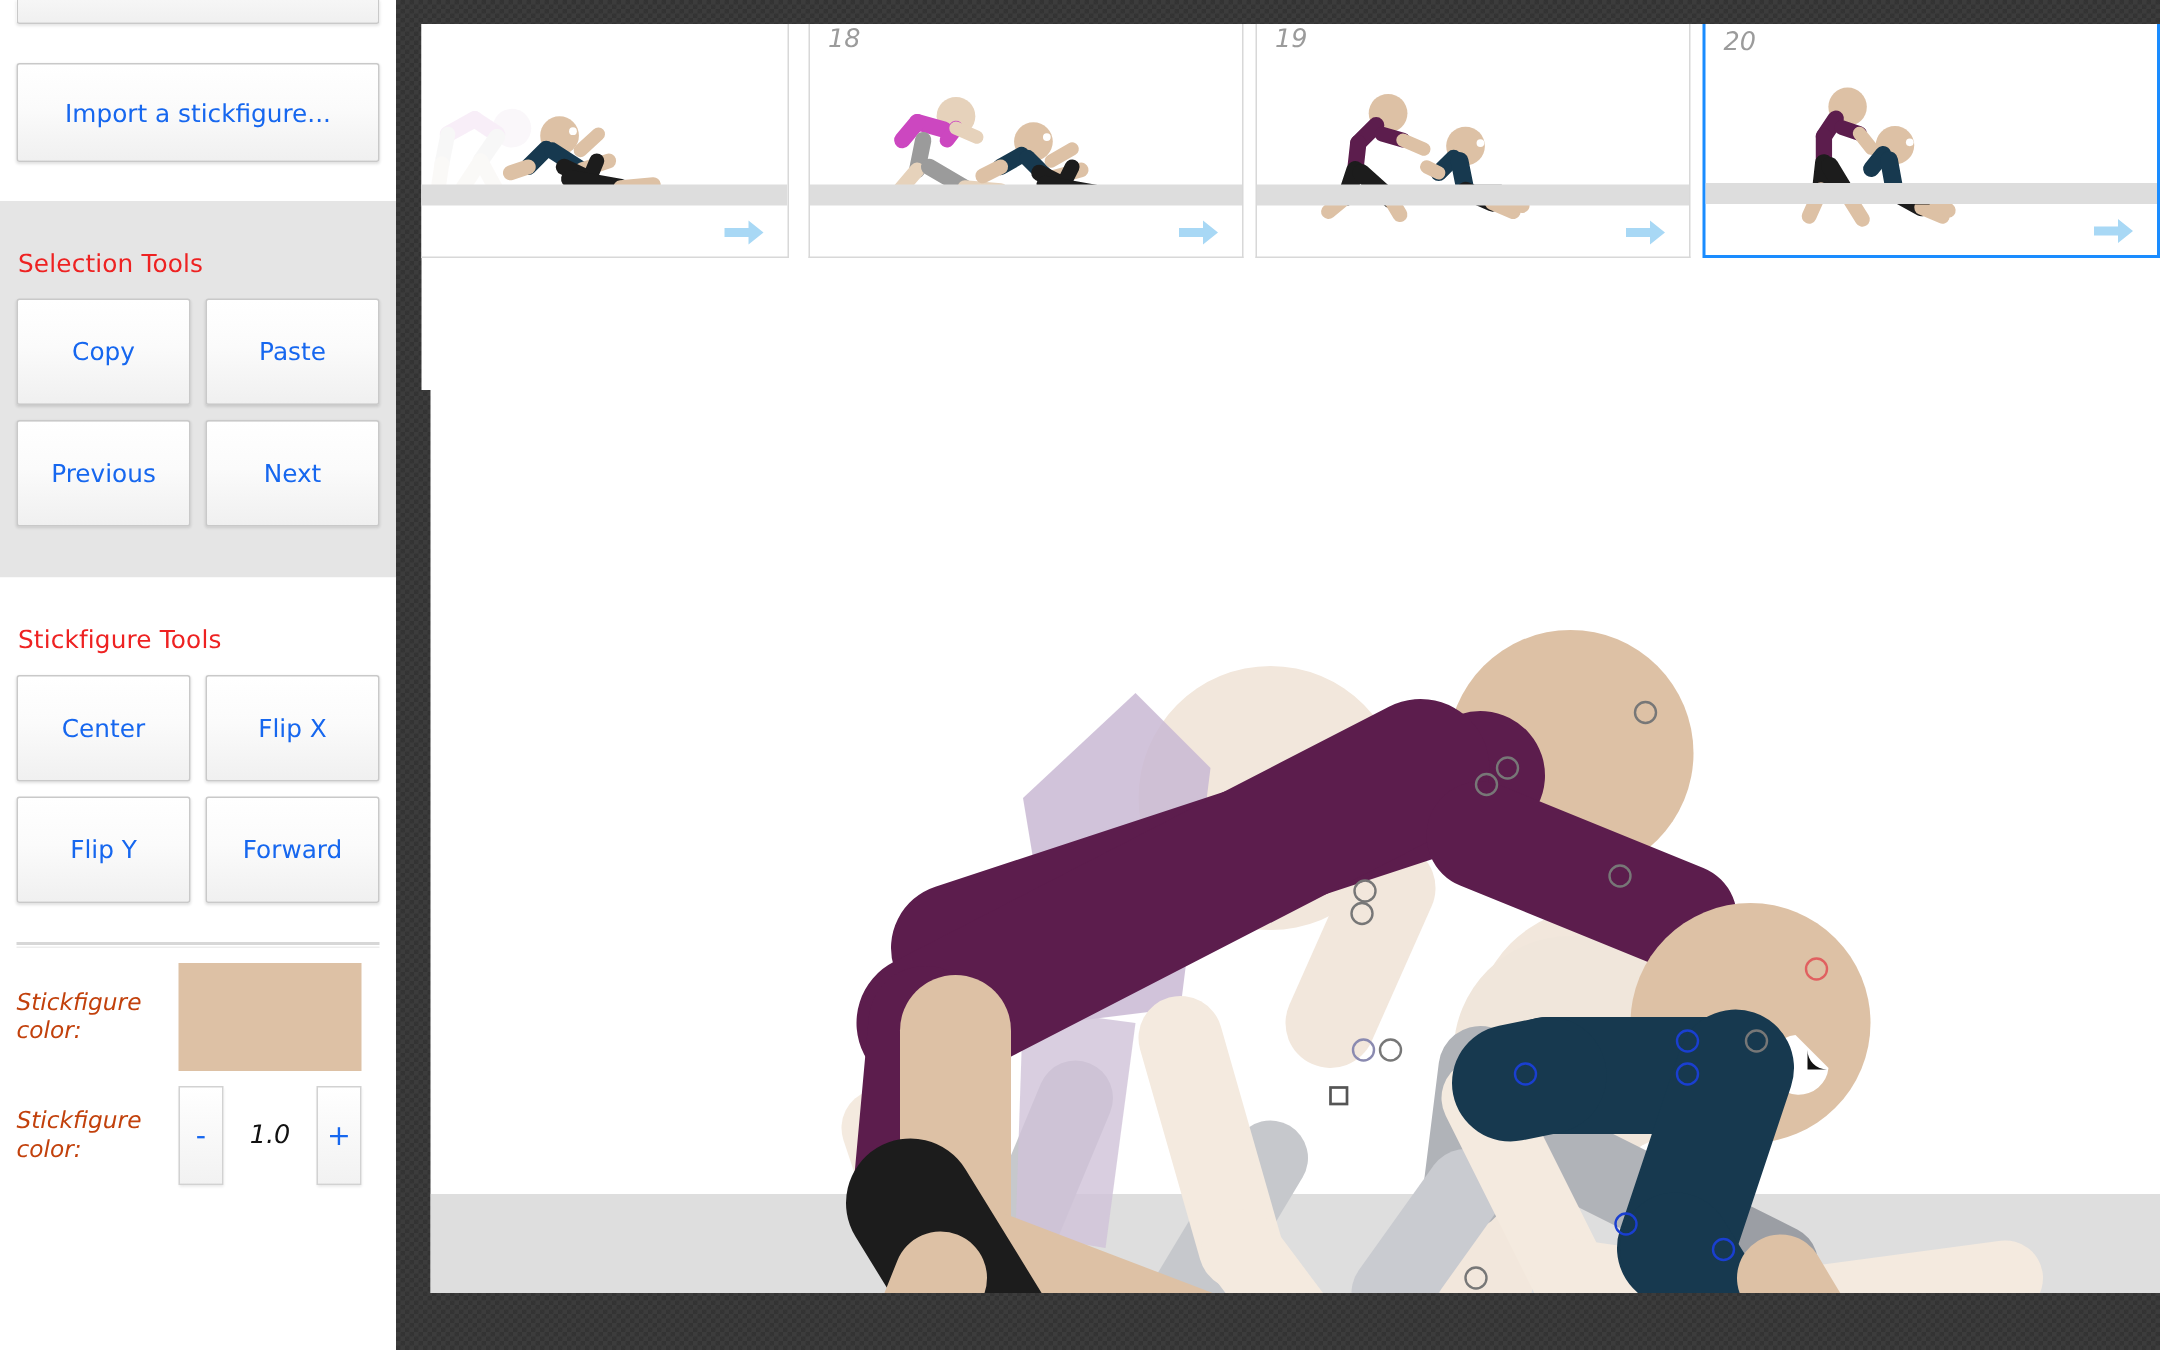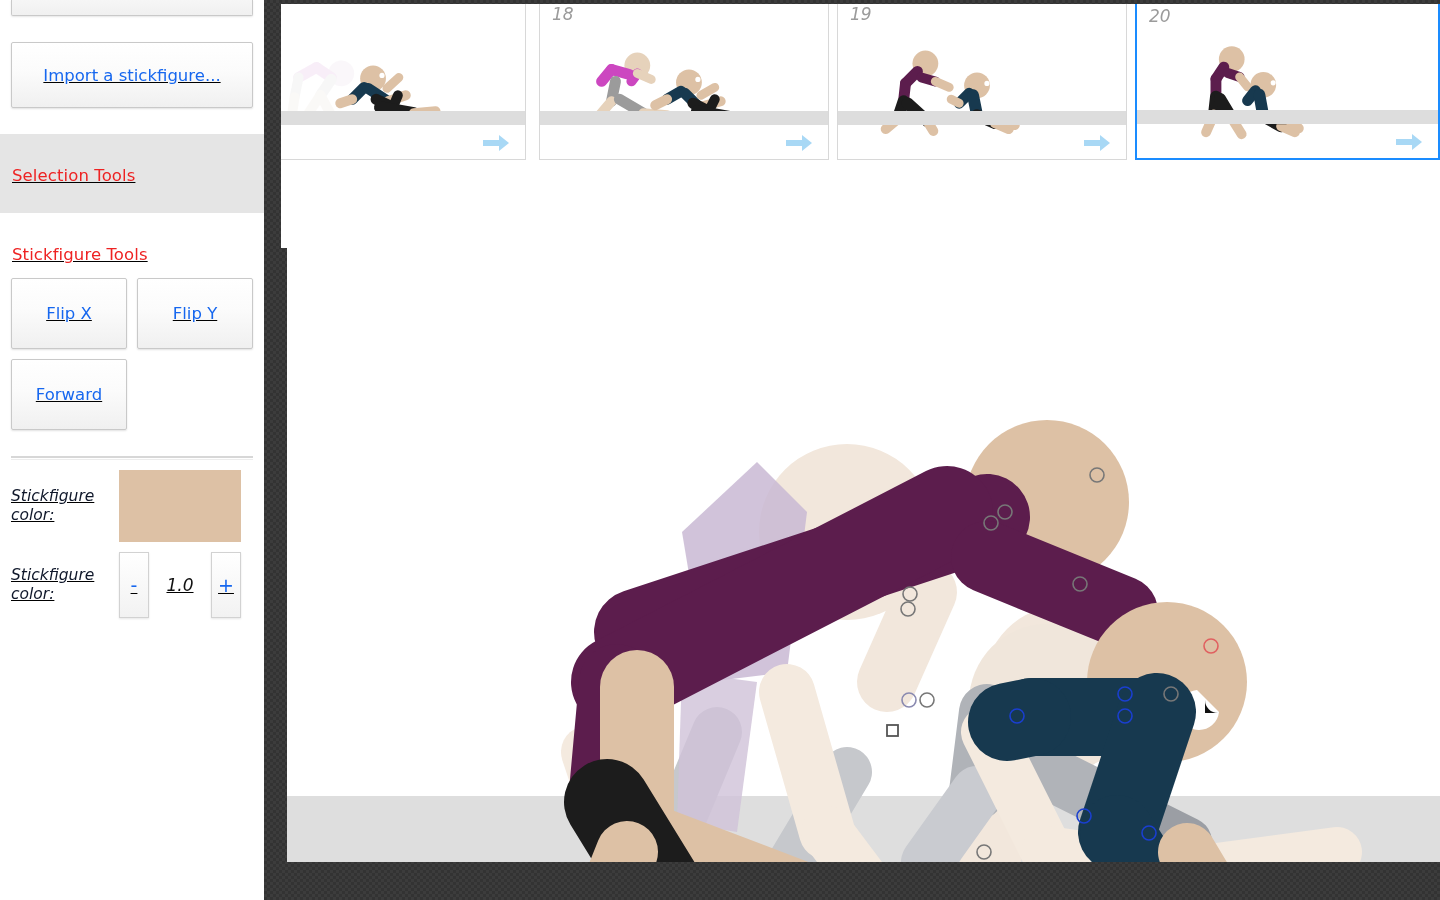--- a/index.html
+++ b/index.html
@@ -24,21 +24,21 @@
 
   
   .sidebar {
     position: absolute; left: 0; top: 0;
     width: 264px; height: 900px;
     background: #ffffff;
     overflow: hidden;
   }
   .sidebar-scroll { position: relative; width: 100%; }
 
-  .panel { background: #ffffff; padding: 14px 10px; text-decoration: underline; }
+  .panel { background: #ffffff; padding: 14px 10px; }
   .panel.alt { background: #e5e5e5; }
 
   .panel-title {
     color: #ee2222;
     font-size: 16.5px;
     font-family: "DejaVu Sans", sans-serif;
     padding: 18px 2px 14px 2px;
     letter-spacing: .1px;
   }
 
@@ -82,21 +82,21 @@
 
   .prop-row {
     display: flex; align-items: center;
     padding: 10px 0 0 0;
     width: 242px; margin: 0 auto;
   }
   .prop-label {
     width: 108px;
     font-style: italic;
     font-size: 15.5px;
-    color: #0f172a;
+    color: #c2410c;
     line-height: 1.25;
     font-family: "DejaVu Sans", sans-serif;
   }
   .color-swatch {
     width: 122px; height: 72px;
     border: 0;
   }
   .stepper { display: flex; align-items: stretch; width: 122px; height: 66px; }
   .stepper .sbtn {
     width: 30px;
@@ -112,21 +112,21 @@
     flex: 1;
     display: flex; align-items: center; justify-content: center;
     font-style: italic;
     font-size: 17px;
     color: #111;
   }
 
   
   .timeline {
     position: absolute;
-    left: 281px; top: 4px;
+    left: 281px; top: 16px;
     width: 1159px; height: 244px;
     background: #ffffff;
   }
   .frames {
     position: relative;
     height: 164px;
     width: 100%;
     overflow: hidden;
   }
   .frame {
@@ -195,25 +195,32 @@
     <div class="sidebar-scroll">
 
       <div class="topstub"></div>
 
       <div class="panel" style="padding-bottom:26px;">
         <div class="btn btn-wide">Import a stickfigure...</div>
       </div>
 
       <div class="panel alt">
         <div class="panel-title">Selection Tools</div>
+        <div class="btn-grid">
+          <div class="btn">Copy</div>
+          <div class="btn">Paste</div>
+          <div class="btn">Previous</div>
+          <div class="btn">Next</div>
+        </div>
       </div>
 
       <div class="panel">
         <div class="panel-title">Stickfigure Tools</div>
         <div class="btn-grid">
+          <div class="btn">Center</div>
           <div class="btn">Flip X</div>
           <div class="btn">Flip Y</div>
           <div class="btn">Forward</div>
         </div>
 
         <div class="divider"></div>
 
         <div class="prop-row">
           <div class="prop-label">
             <span>Stickfigure</span><br>

